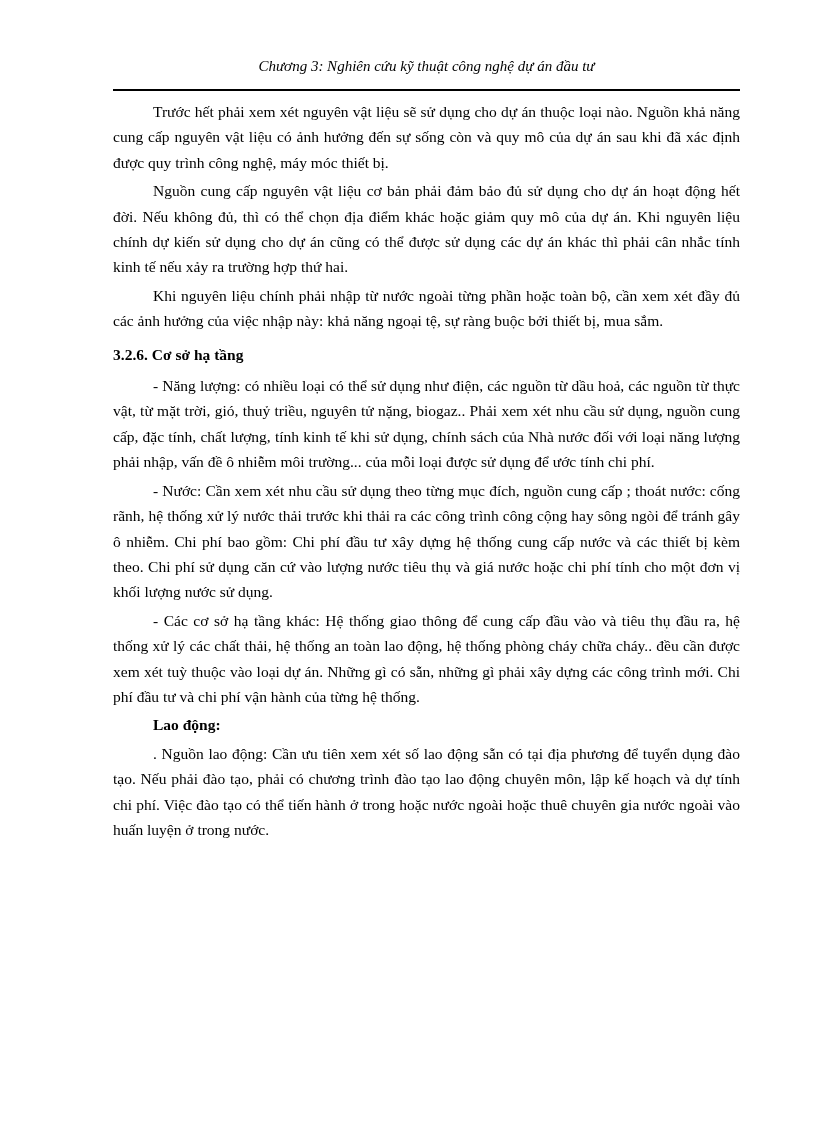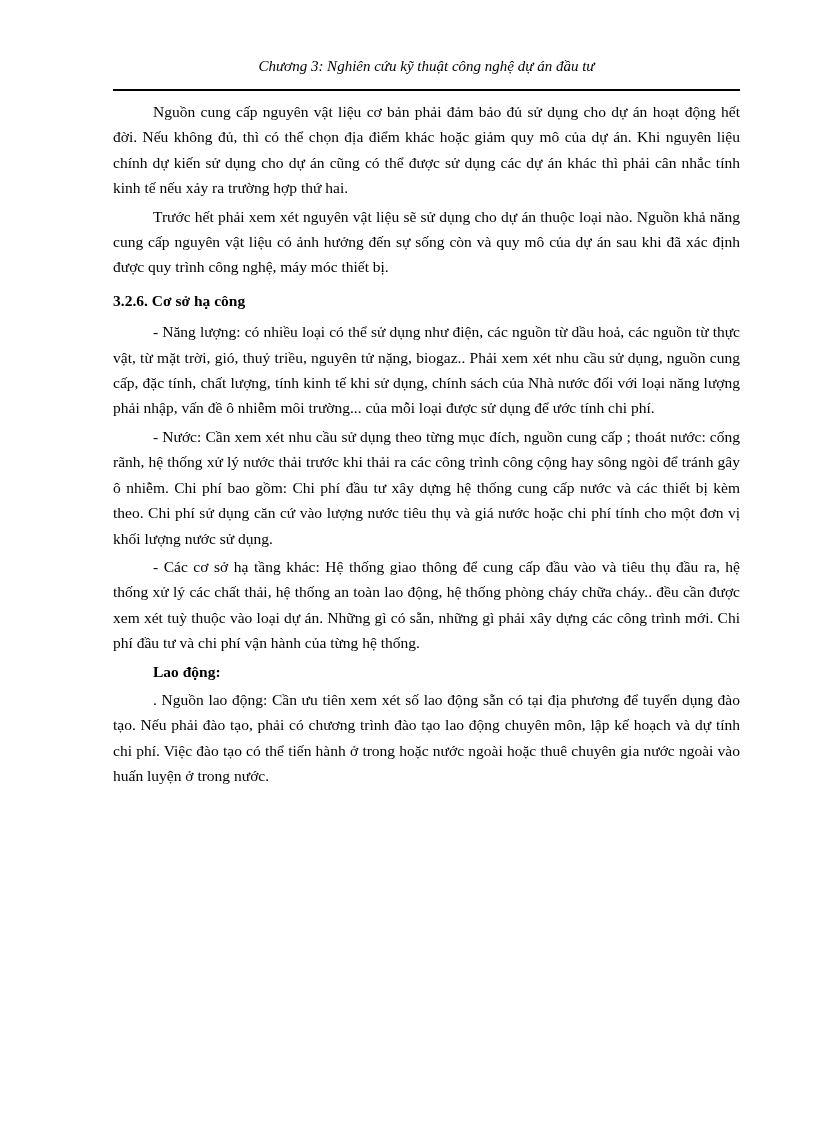--- a/index.html
+++ b/index.html
@@ -75,23 +75,24 @@
 </head>
 <body>
 
 <div class="page">
   <div class="header">
     <div class="header-title">Chương 3: Nghiên cứu kỹ thuật công nghệ dự án đầu tư</div>
     <hr class="header-rule">
   </div>
 
   <div class="body-content" id="content">
+      <p class="paragraph">Trước hết phải xem xét nguyên vật liệu sẽ sử dụng cho dự án thuộc loại nào. Nguồn khả năng cung cấp nguyên vật liệu có ảnh hưởng đến sự sống còn và quy mô của dự án sau khi đã xác định được quy trình công nghệ, máy móc thiết bị.</p>
       <p class="paragraph">Nguồn cung cấp nguyên vật liệu cơ bản phải đảm bảo đủ sử dụng cho dự án hoạt động hết đời. Nếu không đủ, thì có thể chọn địa điểm khác hoặc giảm quy mô của dự án. Khi nguyên liệu chính dự kiến sử dụng cho dự án cũng có thể được sử dụng các dự án khác thì phải cân nhắc tính kinh tế nếu xảy ra trường hợp thứ hai.</p>
-      <p class="paragraph">Trước hết phải xem xét nguyên vật liệu sẽ sử dụng cho dự án thuộc loại nào. Nguồn khả năng cung cấp nguyên vật liệu có ảnh hưởng đến sự sống còn và quy mô của dự án sau khi đã xác định được quy trình công nghệ, máy móc thiết bị.</p>
-      <h3 class="heading">3.2.6. Cơ sở hạ công</h3>
+      <p class="paragraph">Khi nguyên liệu chính phải nhập từ nước ngoài từng phần hoặc toàn bộ, cần xem xét đầy đủ các ảnh hưởng của việc nhập này: khả năng ngoại tệ, sự ràng buộc bởi thiết bị, mua sắm.</p>
+      <h3 class="heading">3.2.6. Cơ sở hạ tầng</h3>
       <p class="paragraph">- Năng lượng: có nhiều loại có thể sử dụng như điện, các nguồn từ dầu hoả, các nguồn từ thực vật, từ mặt trời, gió, thuỷ triều, nguyên tử nặng, biogaz.. Phải xem xét nhu cầu sử dụng, nguồn cung cấp, đặc tính, chất lượng, tính kinh tế khi sử dụng, chính sách của Nhà nước đối với loại năng lượng phải nhập, vấn đề ô nhiễm môi trường... của mỗi loại được sử dụng để ước tính chi phí.</p>
       <p class="paragraph">- Nước: Cần xem xét nhu cầu sử dụng theo từng mục đích, nguồn cung cấp ; thoát nước: cống rãnh, hệ thống xử lý nước thải trước khi thải ra các công trình công cộng hay sông ngòi để tránh gây ô nhiễm. Chi phí bao gồm: Chi phí đầu tư xây dựng hệ thống cung cấp nước và các thiết bị kèm theo. Chi phí sử dụng căn cứ vào lượng nước tiêu thụ và giá nước hoặc chi phí tính cho một đơn vị khối lượng nước sử dụng.</p>
       <p class="paragraph">- Các cơ sở hạ tầng khác: Hệ thống giao thông để cung cấp đầu vào và tiêu thụ đầu ra, hệ thống xử lý các chất thải, hệ thống an toàn lao động, hệ thống phòng cháy chữa cháy.. đều cần được xem xét tuỳ thuộc vào loại dự án. Những gì có sẵn, những gì phải xây dựng các công trình mới. Chi phí đầu tư và chi phí vận hành của từng hệ thống.</p>
       <p class="subheading">Lao động:</p>
       <p class="paragraph">. Nguồn lao động: Cần ưu tiên xem xét số lao động sẵn có tại địa phương để tuyển dụng đào tạo. Nếu phải đào tạo, phải có chương trình đào tạo lao động chuyên môn, lập kế hoạch và dự tính chi phí. Việc đào tạo có thể tiến hành ở trong hoặc nước ngoài hoặc thuê chuyên gia nước ngoài vào huấn luyện ở trong nước.</p>
     </div>
 
 </div>
 
 </body></html>

